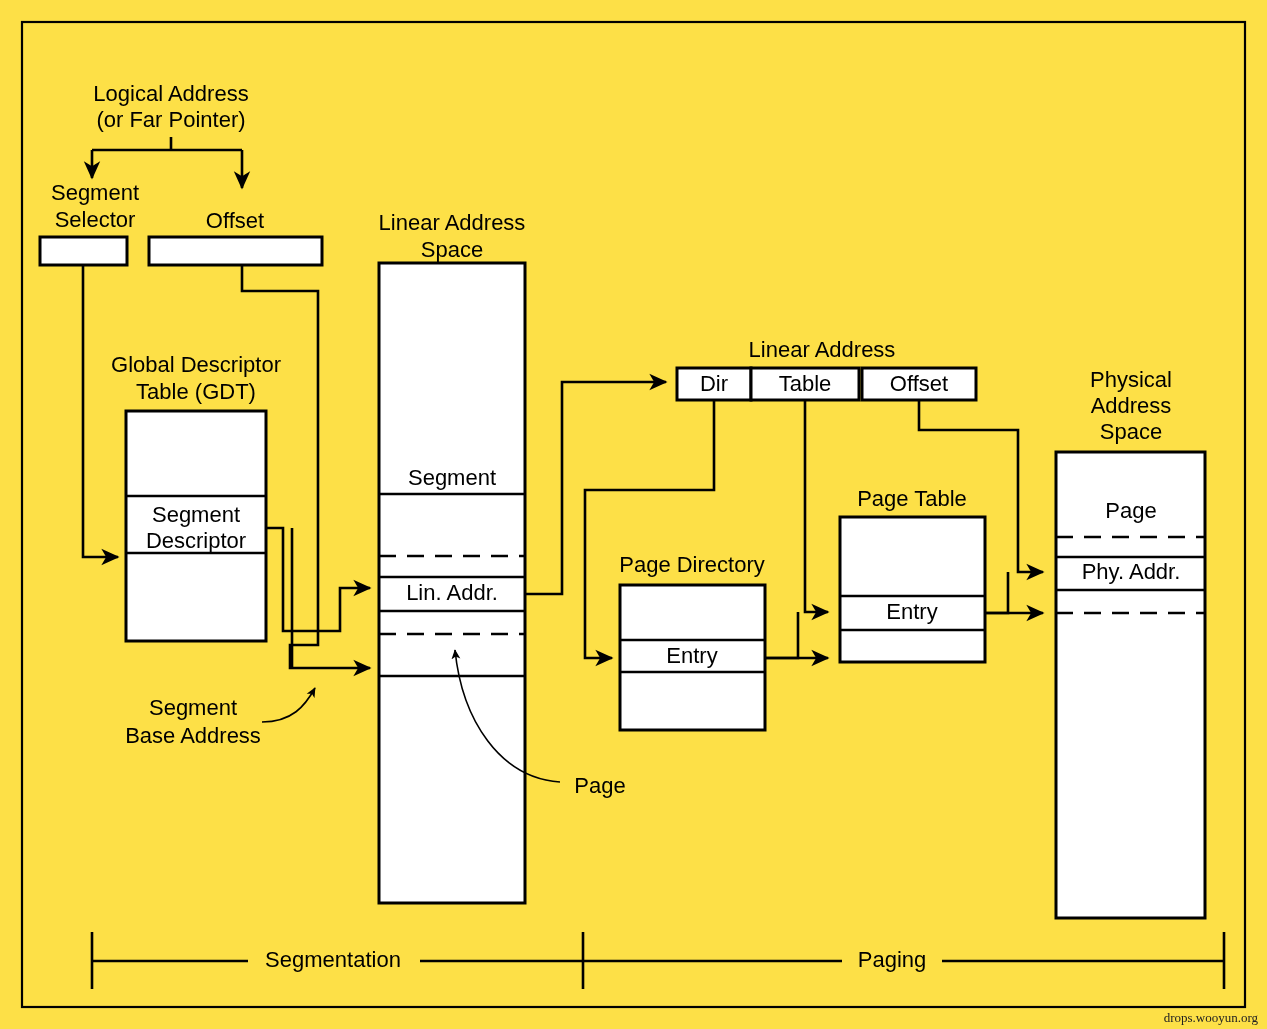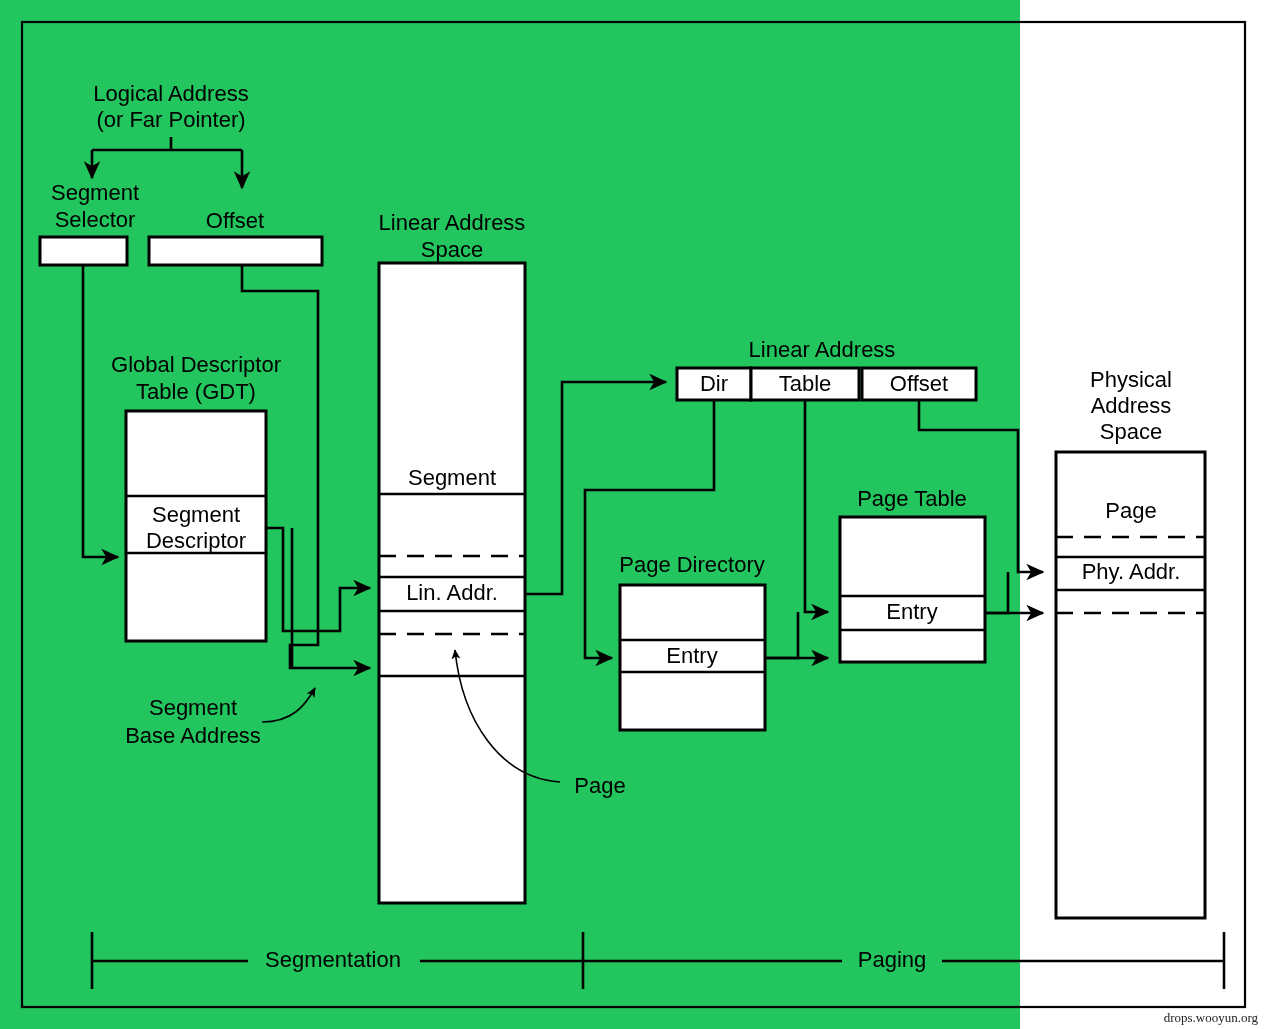--- a/index.html
+++ b/index.html
@@ -1,18 +1,18 @@
 <!DOCTYPE html>
 <html><head>
 <meta charset="utf-8">
 <style>
   html,body{margin:0;padding:0;background:#ffffff;}
   body{width:1267px;height:1029px;overflow:hidden;
        font-family:"Liberation Sans","DejaVu Sans",sans-serif;}
-  #stage{position:relative;width:1020px;height:1029px;background:#22c55e;}
+  #stage{position:relative;width:1267px;height:1029px;background:#fde047;}
   svg#diagram{position:absolute;left:0;top:0;width:1267px;height:1029px;}
   .lbl{font-family:"Liberation Sans","DejaVu Sans",sans-serif;fill:#000;
        font-size:21px;text-anchor:middle;dominant-baseline:middle;}
   .lbl-22{font-size:22px;}
   .wm{font-family:"Liberation Serif","DejaVu Serif",serif;fill:#222;
       font-size:13px;text-anchor:end;}
   .bx{fill:#fff;stroke:#000;stroke-width:3;}
   .ln{stroke:#000;stroke-width:2.6;fill:none;}
   .ln-thin{stroke:#000;stroke-width:1.6;fill:none;}
   .dash{stroke:#000;stroke-width:2.6;fill:none;stroke-dasharray:17 11;}

